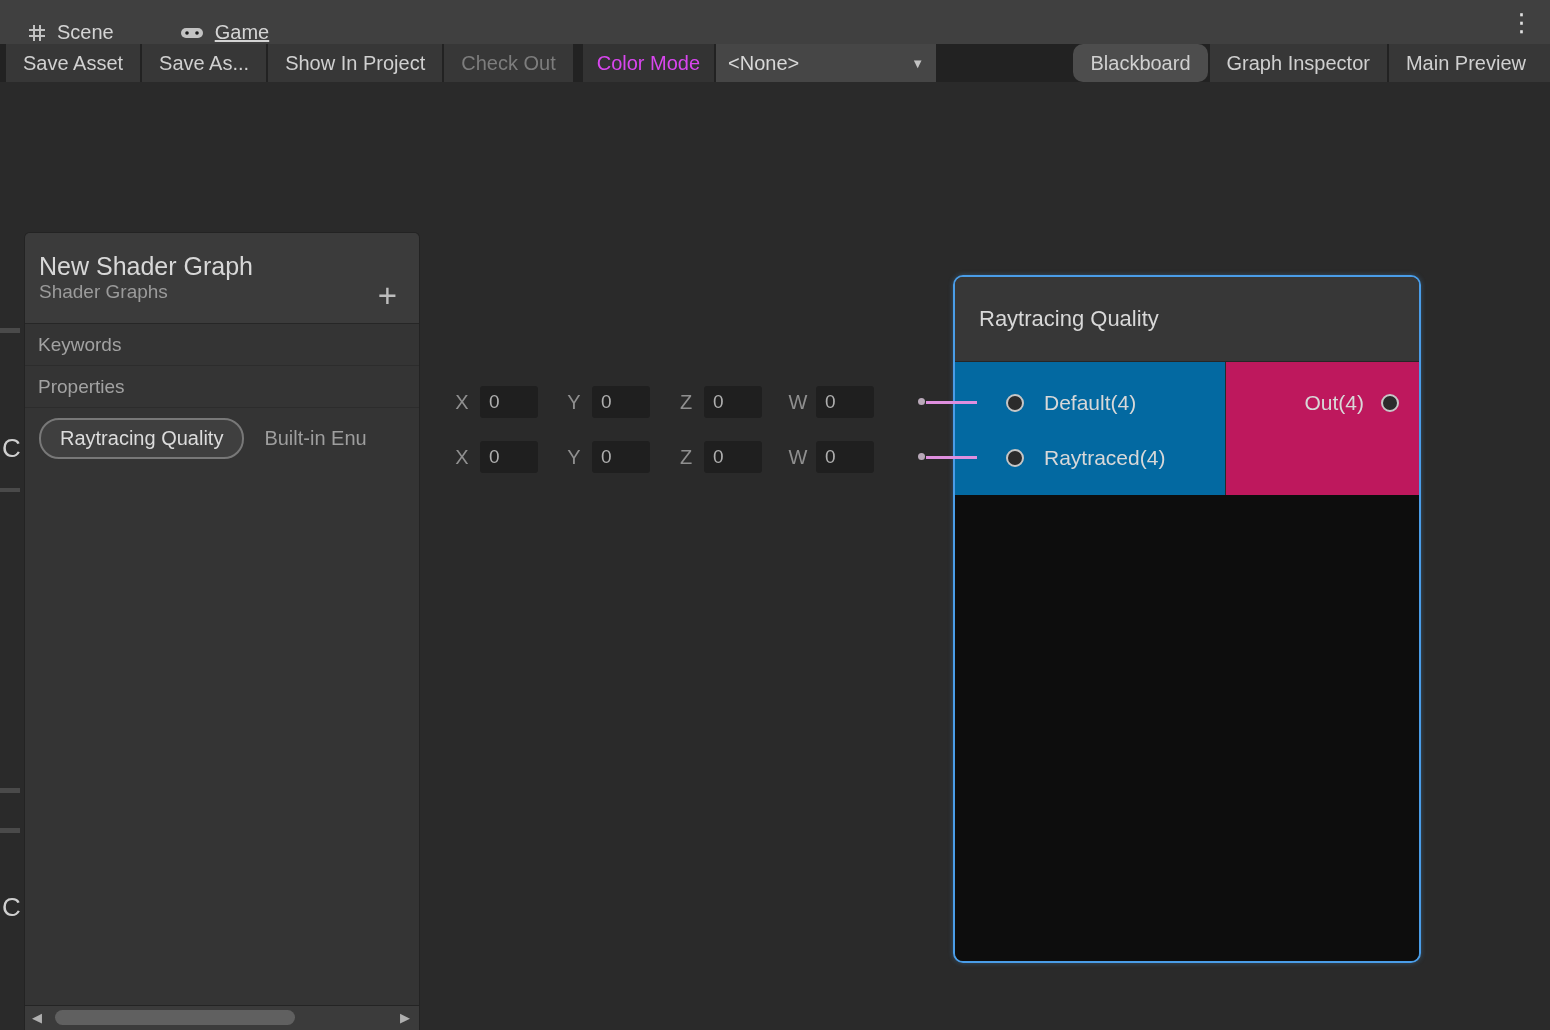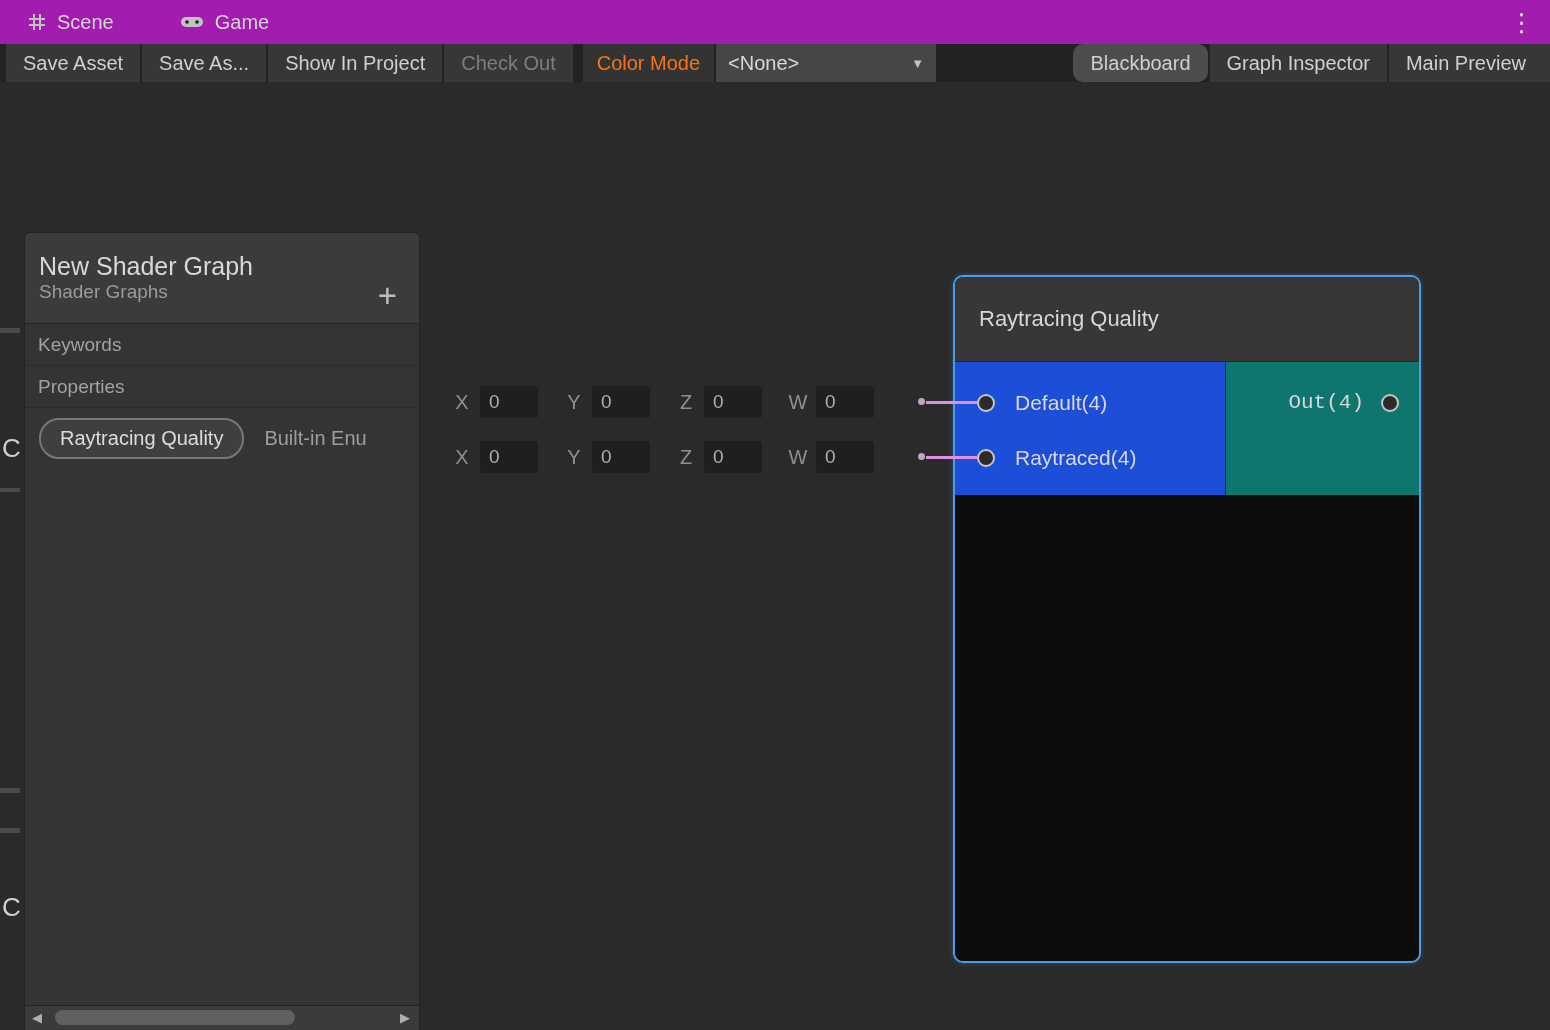--- a/index.html
+++ b/index.html
@@ -3,34 +3,34 @@
 <meta charset="utf-8">
 <style>
   html,body { margin:0; padding:0; background:#191919; }
   .app {
     position:relative; width:1550px; height:1030px; overflow:hidden;
     background:#2a2a2a; font-family:"Liberation Sans", sans-serif;
     -webkit-font-smoothing:antialiased;
   }
 
   
-  .tabbar { position:absolute; top:0; left:0; right:0; height:44px; background:#a21caf; display:flex; align-items:center; }
+  .tabbar { position:absolute; top:0; left:0; right:0; height:44px; background:#404040; display:flex; align-items:flex-end; }
   .tab { display:flex; align-items:center; gap:11px; padding:0 20px; color:#d4d4d4; font-size:20px; cursor:default; }
   .tab.scene { margin-left:8px; }
-  .tab.game { margin-left:26px; }
+  .tab.game { margin-left:26px;text-decoration:underline; }
   .tab.active { margin-left:34px; background:#383838; }
   .tab-icon { display:flex; align-items:center; }
   .menu-dots { position:absolute; right:16px; top:7px; color:#e0e0e0; font-size:25px; line-height:30px; }
 
   
   .toolbar { position:absolute; top:44px; left:0; right:0; height:38px; background:#222222; display:flex; align-items:stretch; column-gap:2px; padding-left:6px; }
   .tbtn { background:#373737; color:#d0d0d0; font-size:20px; display:flex; align-items:center; padding:0 17px; white-space:nowrap; }
   .tbtn.disabled { color:#7d7d7d; }
   .tbtn.active { background:#4d4d4d;border-radius:10px; }
-  .cm-label { background:#333333; color:#f97316; font-size:20px; display:flex; align-items:center; padding:0 14px; margin-left:8px; }
+  .cm-label { background:#333333; color:#d946ef; font-size:20px; display:flex; align-items:center; padding:0 14px; margin-left:8px; }
   .cm-dropdown { background:#464646; color:#d8d8d8; font-size:20px; display:flex; align-items:center; justify-content:space-between; width:196px; padding:0 12px; }
   .cm-arrow { font-size:13px; color:#c2c2c2; margin-left:10px; }
   .right-group { margin-left:auto; display:flex; column-gap:2px; }
   .right-group .tbtn:last-child { padding-right:24px; }
 
   
   .frag-line { position:absolute; left:0; width:20px; background:#4a4a4a; }
   .frag-letter { position:absolute; left:2px; color:#cfcfcf; font-size:26px; }
 
   
@@ -40,22 +40,22 @@
   .vfield { width:58px; height:32px; background:#1f1f1f; border-radius:3px; display:flex; align-items:center; padding-left:9px; color:#aeaeae; font-size:19px; box-sizing:border-box; }
   .conn-dot { position:absolute; width:7px; height:7px; border-radius:50%; background:#b9a9b9; left:918px; z-index:3; }
   .edge-stub { position:absolute; left:926px; width:51px; height:3px; background:#df8fdf; z-index:3; }
 
   
   .node { position:absolute; left:953px; top:275px; width:468px; height:688px; box-sizing:border-box;
           border:2px solid #4a9de8; border-radius:10px; background:#303030; overflow:hidden;
           display:flex; flex-direction:column; z-index:2; box-shadow:0 0 5px rgba(74,157,232,0.35); }
   .node-header { height:84px; flex:none; background:#373737; display:flex; align-items:center; padding-left:24px; font-size:22px; color:#d8d8d8; border-bottom:1px solid #262626; }
   .node-ports { flex:none; height:133px; display:flex; }
-  .ports-in { width:270px; background:#1d4ed8; padding-top:13px; box-sizing:border-box; }
-  .ports-out { flex:1; background:#0f766e; padding-top:13px; box-sizing:border-box; border-left:1px solid #2a2a2a;font-family:Liberation Mono, monospace; }
+  .ports-in { width:270px; background:#0369a1; padding-top:13px; box-sizing:border-box;padding-left:29px; }
+  .ports-out { flex:1; background:#be185d; padding-top:13px; box-sizing:border-box; border-left:1px solid #2a2a2a; }
   .port-row { height:55px; display:flex; align-items:center; position:relative; padding-left:60px; color:#d8d8d8; font-size:21px; }
   .port-row.out { justify-content:flex-end; padding-left:0; padding-right:55px; }
   .port-circle { position:absolute; left:22px; top:50%; transform:translateY(-50%); width:14px; height:14px; border:2px solid #c6c6c6; border-radius:50%; background:#2b2b2b; box-sizing:content-box; }
   .port-circle.right { left:auto; right:20px; }
   .node-preview { flex:1; background:#0d0d0d; }
 
   
   .bb { position:absolute; left:24px; top:232px; width:396px; bottom:0; background:#343434; border:1px solid #232323; border-bottom:none; border-radius:6px 6px 0 0; overflow:hidden; display:flex; flex-direction:column; z-index:4; box-sizing:border-box; }
   .bb-header { position:relative; background:#3b3b3b; padding:18px 16px 20px 14px; border-bottom:1px solid #262626; flex:none; }
   .bb-title { font-size:25px; line-height:30px; color:#d8d8d8; }

